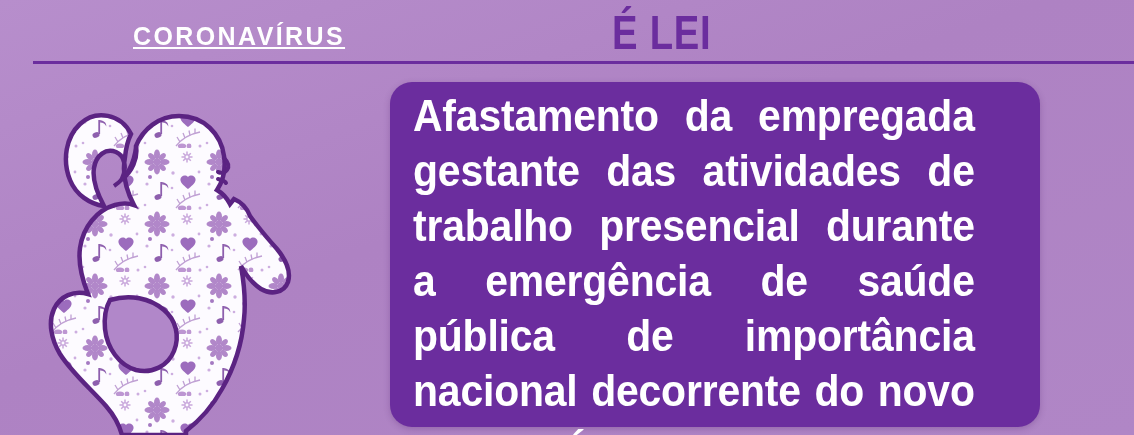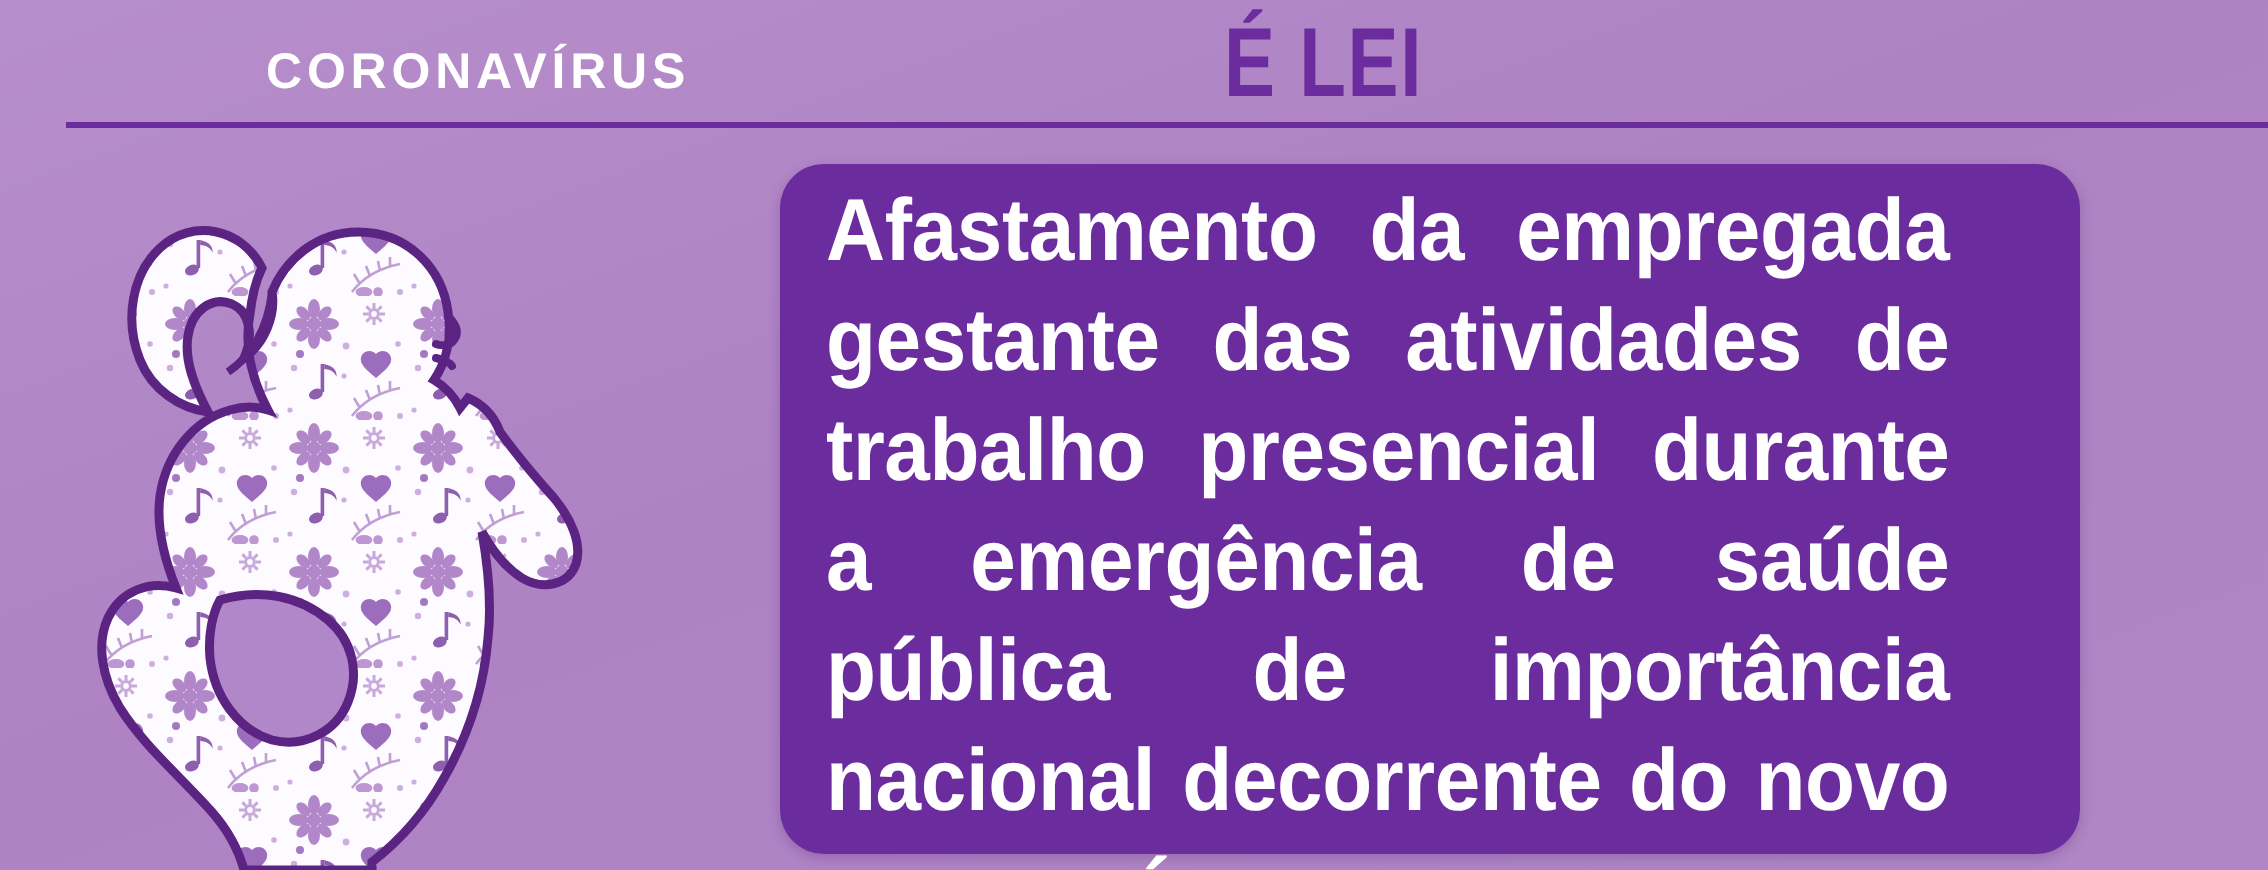--- a/index.html
+++ b/index.html
@@ -16,20 +16,21 @@
     overflow:hidden;
   }
 
   
   #header { position:absolute; left:0; top:0; width:1134px; height:64px; }
   #kicker {
     position:absolute; left:133px; top:24px;
     font-size:25px; font-weight:bold; color:#ffffff;
     letter-spacing:2.4px; line-height:1;
     font-family:"Liberation Sans", sans-serif;
+    text-decoration:underline;
   }
   #eslei {
     position:absolute; left:612px; top:8px;
     font-size:49px; font-weight:bold; color:#6b2d9e;
     letter-spacing:1px; line-height:1;
     transform:scaleX(0.78); transform-origin:left top;
     font-family:"Liberation Sans Narrow","Liberation Sans", sans-serif;
   }
   #divider {
     position:absolute; left:33px; top:61px; width:1101px; height:3px;

